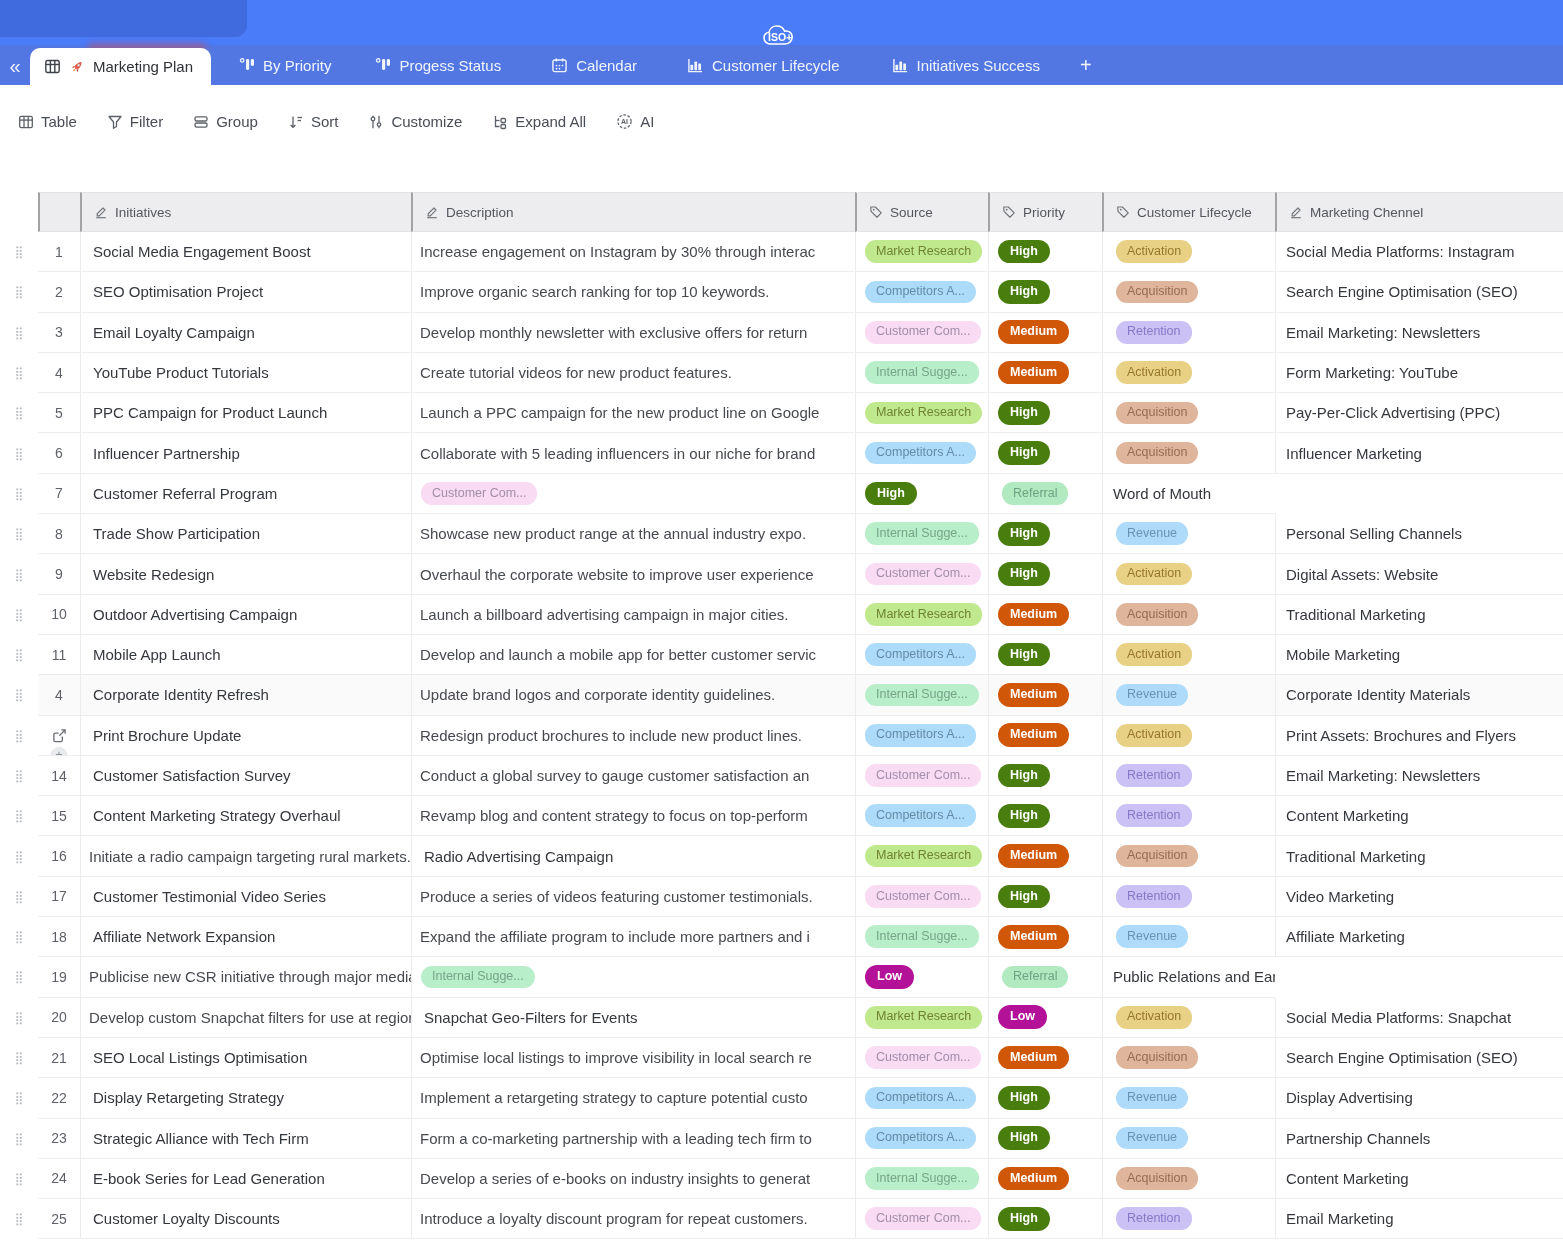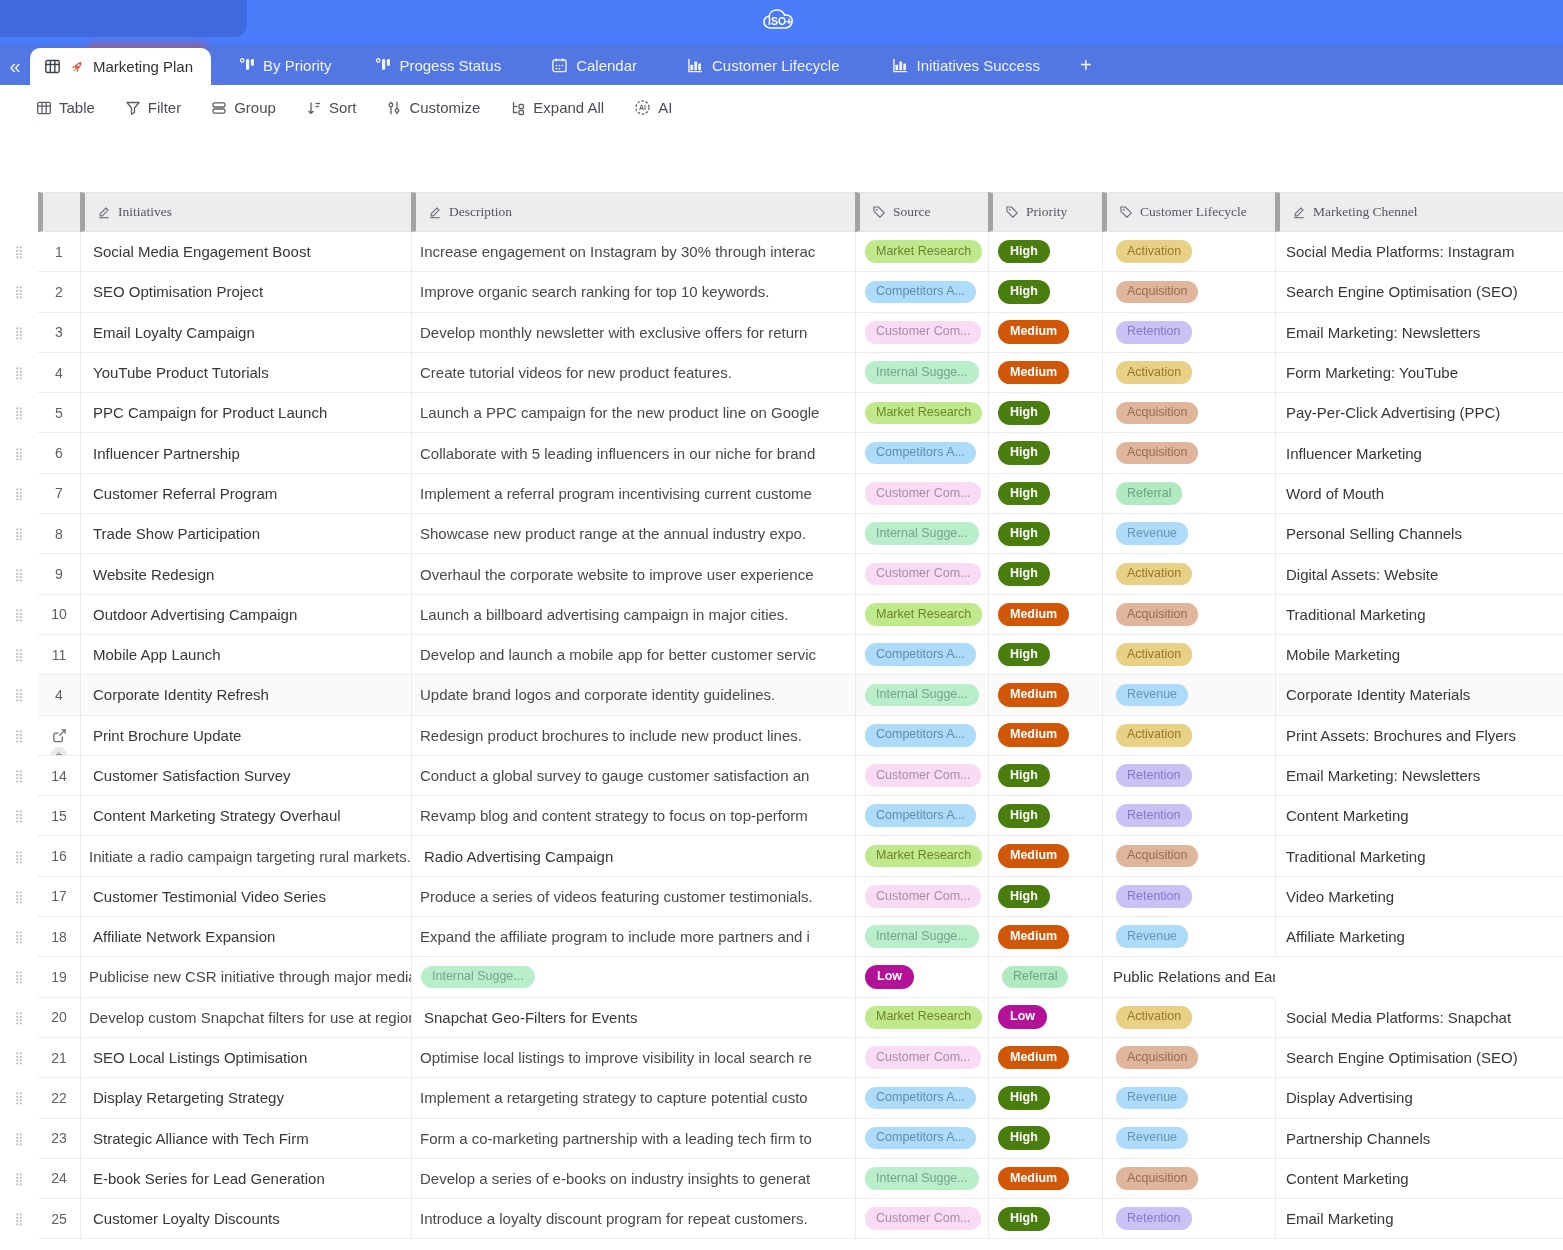--- a/index.html
+++ b/index.html
@@ -3,49 +3,49 @@
 <meta charset="utf-8">
 <style>
   html,body{margin:0;padding:0;background:#fff;}
   .app{position:relative;width:1563px;height:1250px;overflow:hidden;background:#fff;
        font-family:"Liberation Sans",sans-serif;color:#3c3f44;}
 
   
   .topbar{position:relative;height:45px;background:#4a7bf8;}
   .topbar-blob{position:absolute;left:0;top:0;width:247px;height:37px;
        background:rgba(25,43,120,.20);border-radius:0 0 12px 0;}
-  .logo{position:absolute;left:50%;top:4px;transform:translateX(-50%);
+  .logo{position:absolute;left:50%;top:20px;transform:translateX(-50%);
        display:flex;align-items:flex-end;color:#fef9c3;}
 
   
   .tabbar{position:relative;height:40px;background:#5377e2;display:flex;align-items:flex-end;}
   .smudge{position:absolute;left:88px;top:-2px;width:118px;height:9px;
        background:rgba(214,74,74,.45);filter:blur(3px);border-radius:4px;z-index:1;}
   .collapse{width:30px;text-align:center;color:#eef2ff;font-size:20px;line-height:38px;cursor:pointer;}
   .tab{display:flex;align-items:center;gap:8px;color:#f0f4ff;font-size:15px;font-weight:500;
        height:40px;padding:0 14px;cursor:pointer;white-space:nowrap;}
   .tab .ic{display:flex;align-items:center;}
   .tab.active{position:relative;z-index:2;background:#fff;color:#2e3136;border-radius:10px 10px 0 0;
        height:37px;padding:0 18px 0 14px;font-weight:500;}
   .tab.add{font-size:20px;font-weight:400;padding:0 10px;}
 
   
-  .toolbar{height:45px;background:#fff;display:flex;align-items:center;padding-left:36px;gap:30px;}
+  .toolbar{height:45px;background:#fff;display:flex;align-items:flex-end;padding-left:18px;gap:30px;}
   .titem{display:flex;align-items:center;gap:7px;font-size:15px;color:#494d55;cursor:pointer;}
   .titem .ic{display:flex;align-items:center;color:#5c6067;}
 
   
   .tablewrap{margin-top:62px;}
   .grid{display:grid;grid-template-columns:38px 42px 331px 444px 133px 114px 173px 1fr;}
   .thead{height:40px;}
   .thead .hc{background:#ededef;display:flex;align-items:center;font-size:13.5px;color:#54575d;
        padding-left:12px;gap:7px;border-top:1px solid #e4e4e6;border-bottom:1px solid #e4e4e6;}
   .thead .hc .hic{display:flex;align-items:center;color:#6e7277;}
   .thead .gutter{background:#fff;border:none;}
-  .thead .hc + .hc{border-left:5px solid #a3a3a3;font-family:Liberation Serif, serif;}
+  .thead .hc + .hc{border-left:2px solid #a3a3a3;}
   .thead .numhead{padding-left:0;}
 
   .trow{height:40.3px;}
   .trow.shaded .c{background:#fafafa;}
   .c{background:#fff;display:flex;align-items:center;overflow:hidden;white-space:nowrap;
        border-bottom:1px solid #ededef;}
   .c0{border-bottom:none;justify-content:center;background:#fff !important;}
   .drag{font-family:"DejaVu Sans",sans-serif;font-size:12px;color:#b4b7bd;cursor:grab;line-height:1;}
   .c1{position:relative;justify-content:center;font-size:14px;color:#5d6066;}
   .c2{font-size:15px;color:#34373c;padding-left:12px;border-left:1px solid #ececee;}
@@ -408,21 +408,20 @@
             <span class="pill" style="background: rgb(223, 181, 155); color: rgb(150, 109, 82);">Acquisition</span>
           </div>
           <div class="c c7">Influencer Marketing</div>
         </div>
         <div class="grid trow">
           <div class="c c0">
             <span class="drag">⣿</span>
           </div>
           <div class="c c1">7</div>
           <div class="c c2">Customer Referral Program</div>
-          <div class="c c3">Implement a referral program incentivising current custome</div>
           <div class="c c4">
             <span class="pill" style="background: rgb(249, 219, 244); color: rgb(163, 142, 169);">Customer Com...</span>
           </div>
           <div class="c c5">
             <span class="pill prio" style="background: rgb(73, 126, 14); color: rgb(255, 255, 255);">High</span>
           </div>
           <div class="c c6">
             <span class="pill" style="background: rgb(177, 234, 193); color: rgb(111, 162, 133);">Referral</span>
           </div>
           <div class="c c7">Word of Mouth</div>

